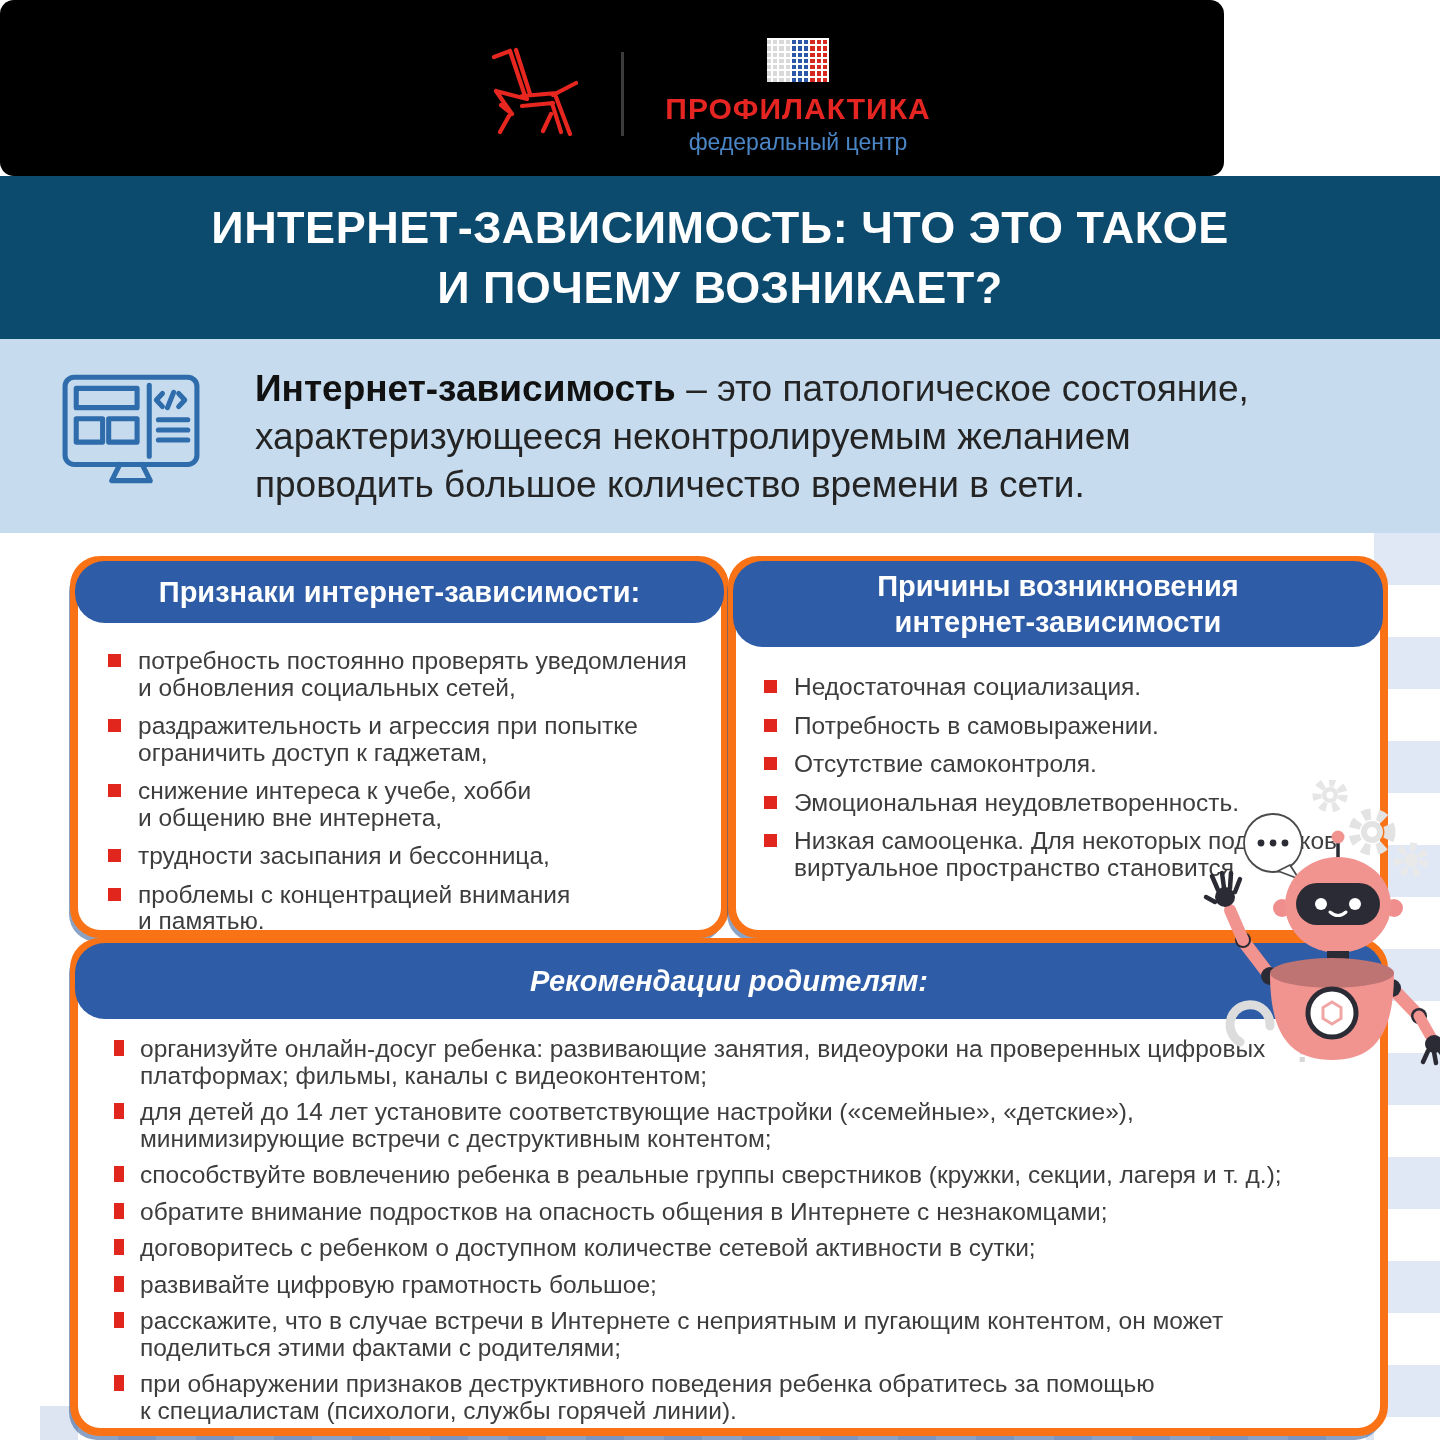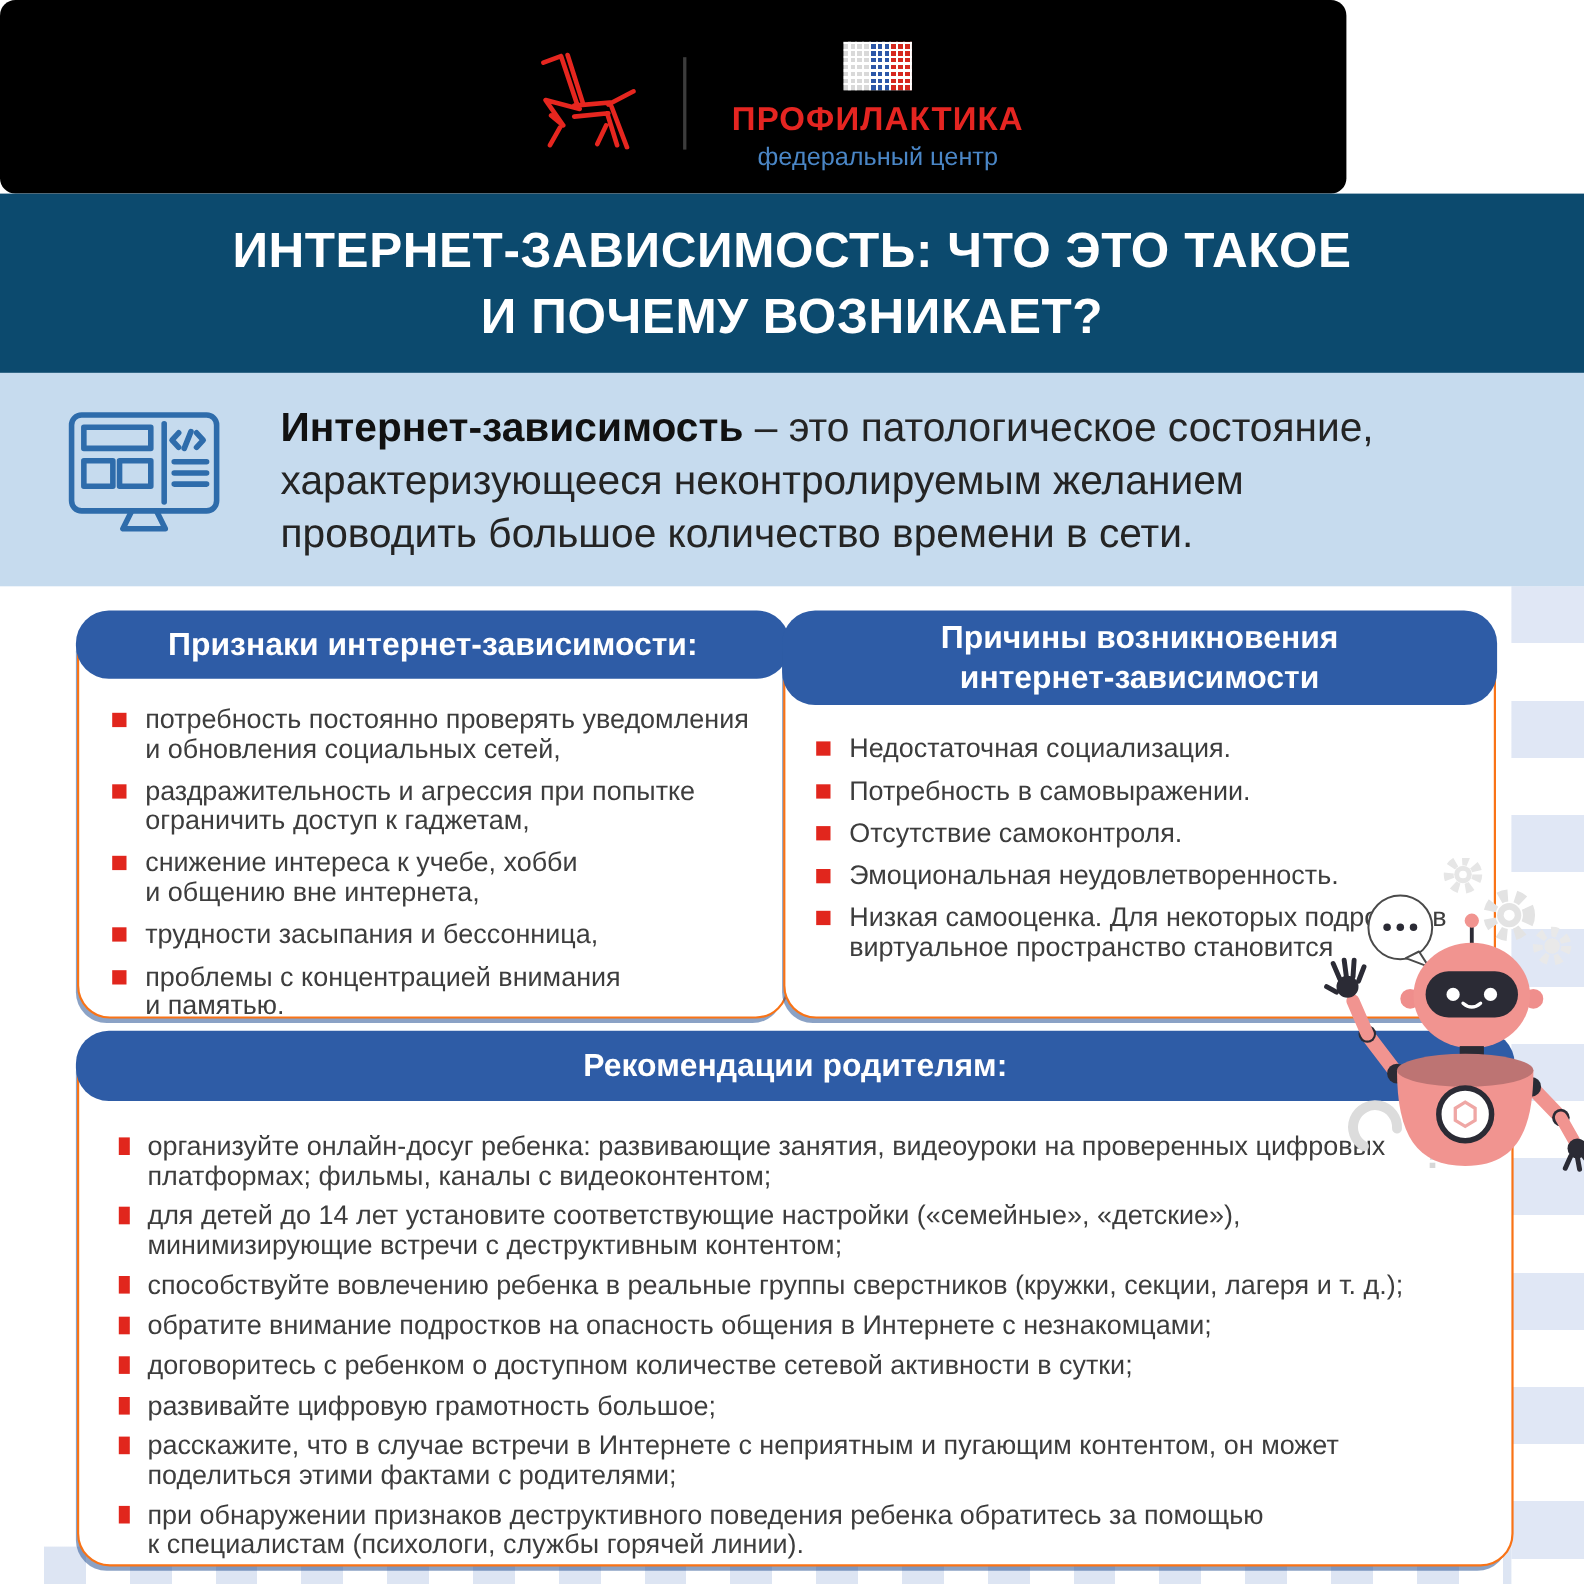--- a/index.html
+++ b/index.html
@@ -43,34 +43,34 @@
   
   .definition{position:absolute;left:0;top:339px;width:1440px;height:194px;background:#c6dbee;z-index:1;}
   .monitor{position:absolute;left:60px;top:32px;width:142px;height:126px;}
   .definition-text{
     position:absolute;left:255px;top:26px;width:1130px;
     font-size:37px;line-height:48px;color:#242424;
   }
   .definition-term{font-weight:700;color:#111;}
   
   .box{
-    position:absolute;background:#ffffff;border:2px solid #f97316;border-radius:30px;
+    position:absolute;background:#ffffff;border:8px solid #f97316;border-radius:30px;
     box-shadow:-3px 6px 0 -2px rgba(43,85,150,.55);z-index:2;
   }
   .box-header{
     position:absolute;top:-3px;left:-3px;right:-3px;background:#2e5ca6;border-radius:30px;
     color:#fff;font-weight:700;font-size:29px;display:flex;align-items:center;justify-content:center;
     text-align:center;line-height:1.25;
   }
   .box-signs{left:70px;top:556px;width:643px;height:366px;}
   .box-signs .box-header{height:62px;}
-  .box-causes{left:712px;top:556px;width:644px;height:366px;}
+  .box-causes{left:728px;top:556px;width:644px;height:366px;}
   .box-causes .box-header{height:86px;}
   .box-recs{left:70px;top:938px;width:1302px;height:482px;}
-  .box-recs .box-header{height:64px;}
+  .box-recs .box-header{height:76px;font-style:italic;}
   ul.blist{list-style:none;margin:0;}
   .box-signs ul.blist{padding:84px 24px 16px 30px;}
   .box-causes ul.blist{padding:110px 32px 16px 28px;}
   .box-recs ul.blist{padding:90px 28px 16px 36px;}
   ul.blist li{display:flex;gap:17px;margin-bottom:12px;font-size:24.5px;line-height:26.5px;color:#3d3d3d;}
   .box-recs ul.blist li{margin-bottom:10px;gap:16px;}
   .sq{flex:0 0 auto;width:13px;height:13px;background:#e1261d;margin-top:6px;}
   .box-recs .sq{width:10px;height:16px;margin-top:4px;}
   
   .robot{position:absolute;left:1180px;top:780px;width:270px;height:312px;z-index:6;}

